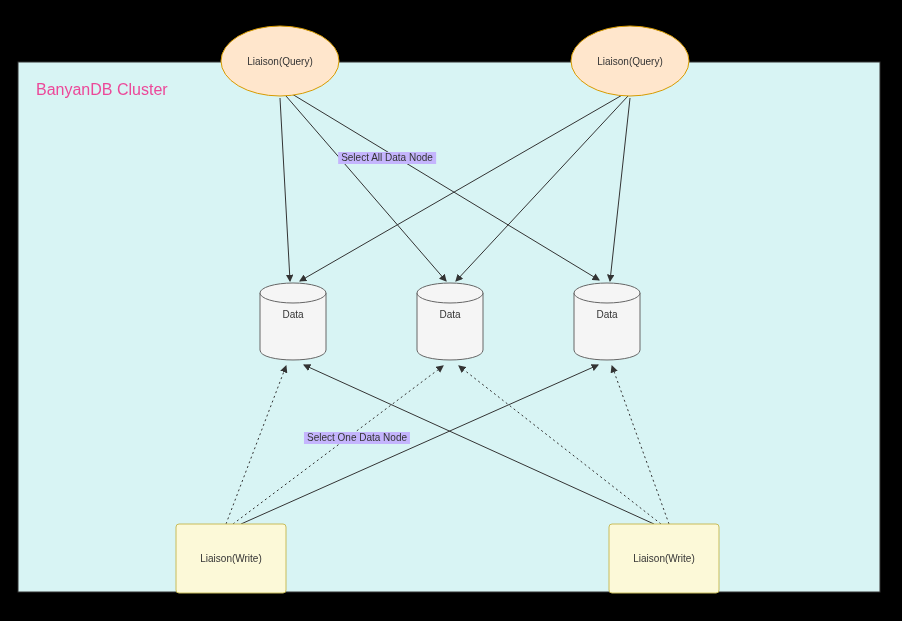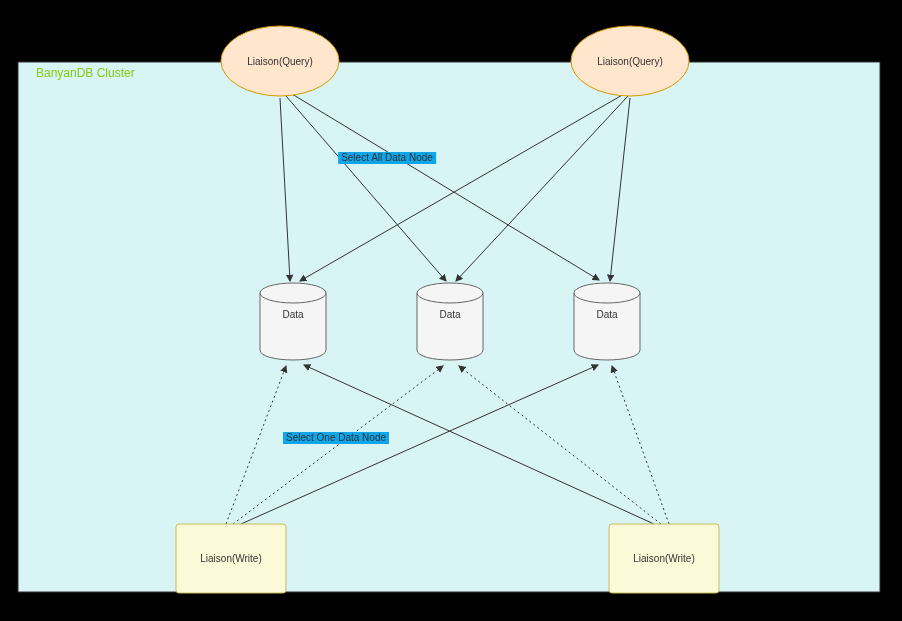--- a/index.html
+++ b/index.html
@@ -28,26 +28,27 @@
     font-size: 10px;
     line-height: 1.2;
     white-space: nowrap;
     user-select: none;
   }
   .node-label {
     transform: translate(-50%, -50%);
   }
   .edge-label {
     transform: translate(-50%, -50%);
-    background: #0ea5e9;
+    background: #c4b5fd;
     padding: 0 3px;
   }
   .cluster-title {
-    color: #84cc16;
-    font-size: 12px;
+    color: #ec4899;
+    font-size: 16px;
+    margin-top: 14px;
   }
 </style>
 </head>
 <body>
 
 <div class="stage">
 
   <svg width="902" height="621" viewBox="0 0 902 621">
     <defs>
       <marker id="arr" viewBox="0 0 10 10" refX="8.5" refY="5" markerWidth="7.5" markerHeight="7.5" orient="auto">
@@ -104,15 +105,15 @@
   <div class="lbl node-label" style="left:630px; top:62px;">Liaison(Query)</div>
 
   <div class="lbl node-label" style="left:293px; top:315px;">Data</div>
   <div class="lbl node-label" style="left:450px; top:315px;">Data</div>
   <div class="lbl node-label" style="left:607px; top:315px;">Data</div>
 
   <div class="lbl node-label" style="left:231px; top:559px;">Liaison(Write)</div>
   <div class="lbl node-label" style="left:664px; top:559px;">Liaison(Write)</div>
 
   <div class="lbl edge-label" style="left:387px; top:158px;">Select All Data Node</div>
-  <div class="lbl edge-label" style="left:336px; top:438px;">Select One Data Node</div>
+  <div class="lbl edge-label" style="left:357px; top:438px;">Select One Data Node</div>
 
 </div>
 
 </body></html>

